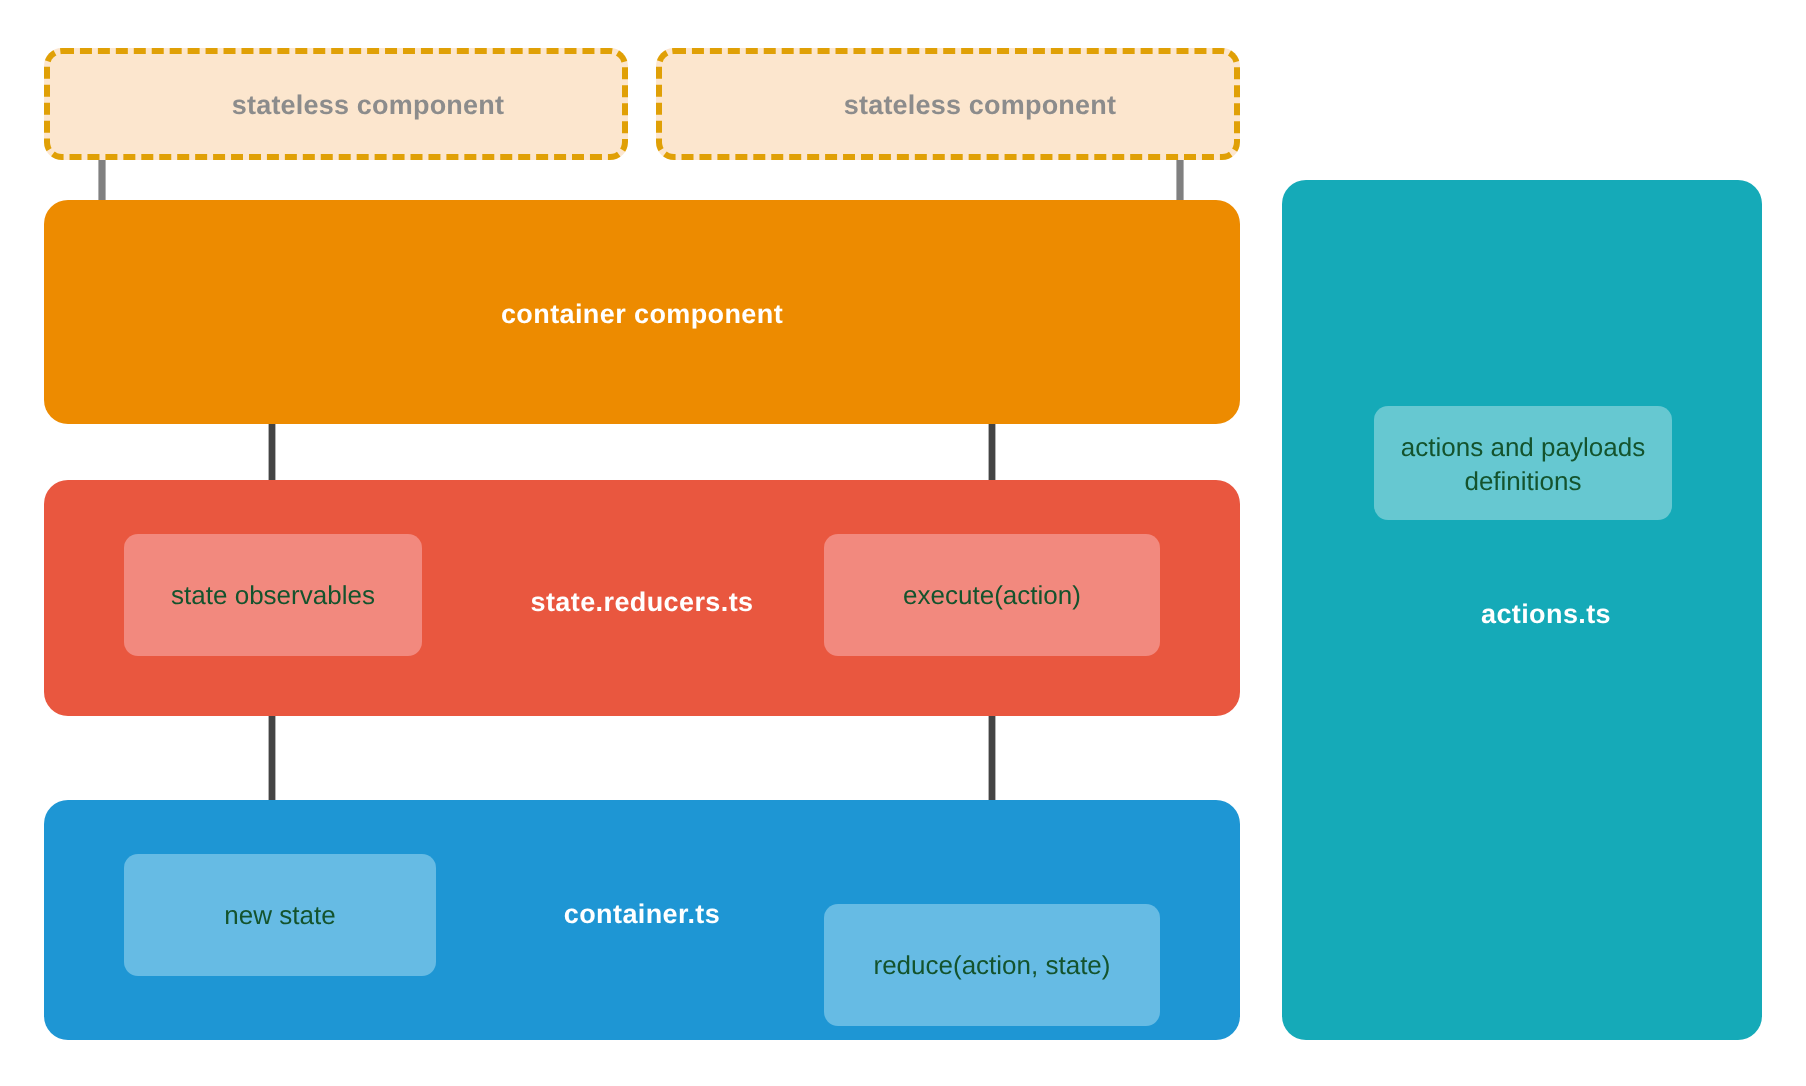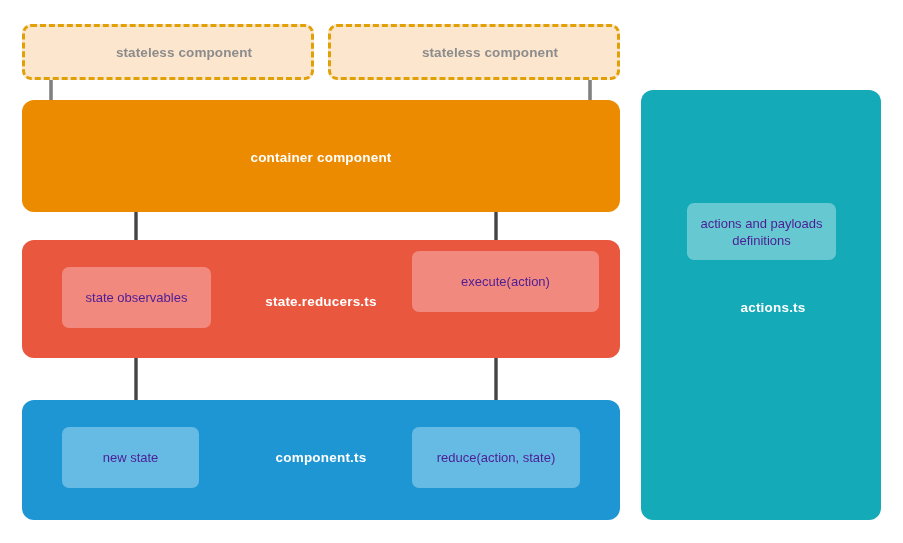--- a/index.html
+++ b/index.html
@@ -57,21 +57,21 @@
     font-weight: bold;
     letter-spacing: .2px;
     white-space: nowrap;
     transform: translate(-50%, -50%);
     text-align: right;
   }
 
   
   .chip {
     border-radius: 7px;
-    color: #4c1d95;
+    color: #14532d;
     font-size: 13px;
     line-height: 17px;
     text-align: center;
     padding: 0 8px;
   }
   .chip-red   { background: #F2897E; }
   .chip-blue  { background: #66BBE4; }
   .chip-teal  { background: #66C8D1; }
 
   
@@ -142,31 +142,31 @@
   <div class="abox panel panel-orange" style="left:22px; top:100px; width:598px; height:112px;">
   </div>
   <div class="panel-title" style="left:321px; top:157px;">container component</div>
 
   <div class="abox panel panel-red" style="left:22px; top:240px; width:598px; height:118px;">
   </div>
   <div class="abox chip chip-red" style="left:62px; top:267px; width:149px; height:61px;align-items:center;">
     <span>state observables</span>
   </div>
   <div class="panel-title" style="left:321px; top:301px;">state.reducers.ts</div>
-  <div class="abox chip chip-red" style="left:412px; top:251px; width:187px; height:61px;">
+  <div class="abox chip chip-red" style="left:412px; top:267px; width:168px; height:61px;">
     <span>execute(action)</span>
   </div>
 
   <div class="abox panel panel-blue" style="left:22px; top:400px; width:598px; height:120px;">
   </div>
-  <div class="abox chip chip-blue" style="left:62px; top:427px; width:137px; height:61px;">
+  <div class="abox chip chip-blue" style="left:62px; top:427px; width:156px; height:61px;">
     <span>new state</span>
   </div>
-  <div class="panel-title" style="left:321px; top:457px;">component.ts</div>
-  <div class="abox chip chip-blue" style="left:412px; top:427px; width:168px; height:61px;">
+  <div class="panel-title" style="left:321px; top:457px;">container.ts</div>
+  <div class="abox chip chip-blue" style="left:412px; top:452px; width:168px; height:61px;">
     <span>reduce(action, state)</span>
   </div>
 
   <div class="abox panel panel-teal" style="left:641px; top:90px; width:240px; height:430px;">
   </div>
   <div class="abox chip chip-teal" style="left:687px; top:203px; width:149px; height:57px;">
     <span>actions and payloads definitions</span>
   </div>
   <div class="panel-title" style="left:761px; top:307px;margin-left:12px;">actions.ts</div>
 

